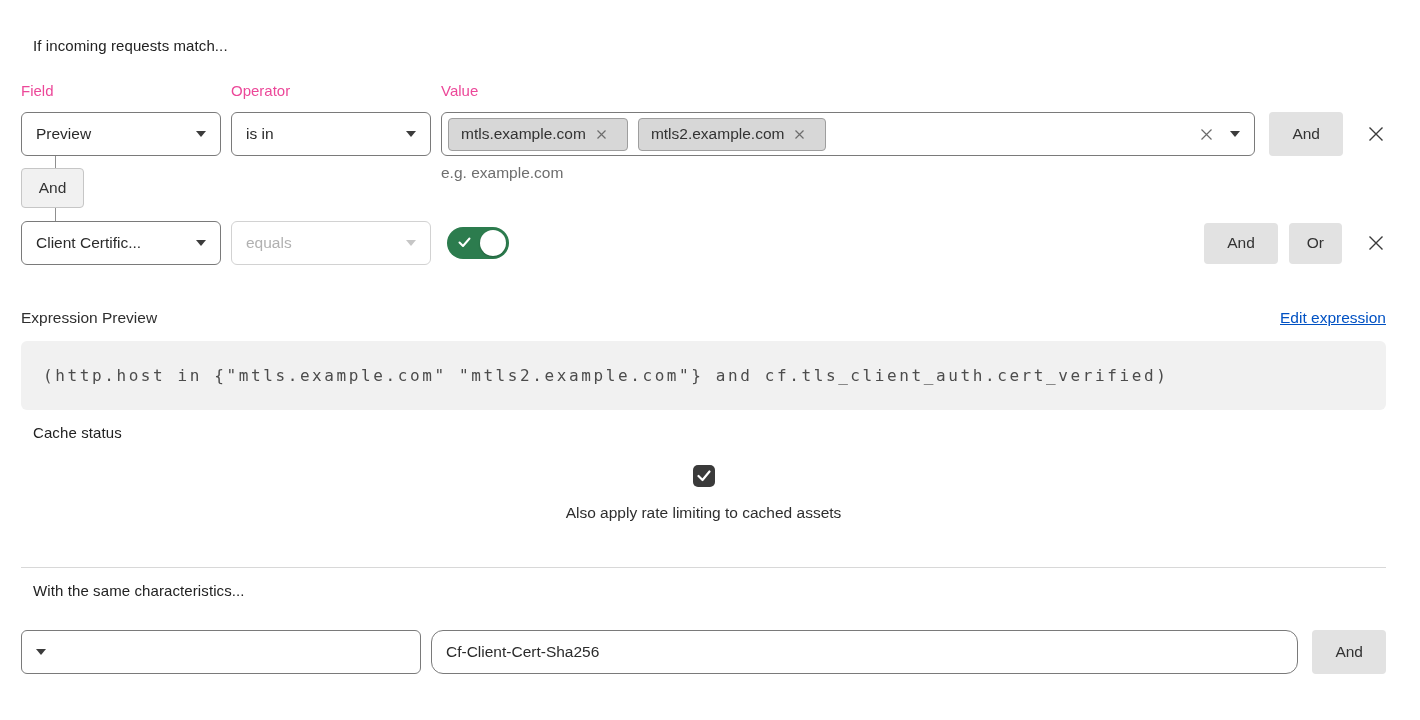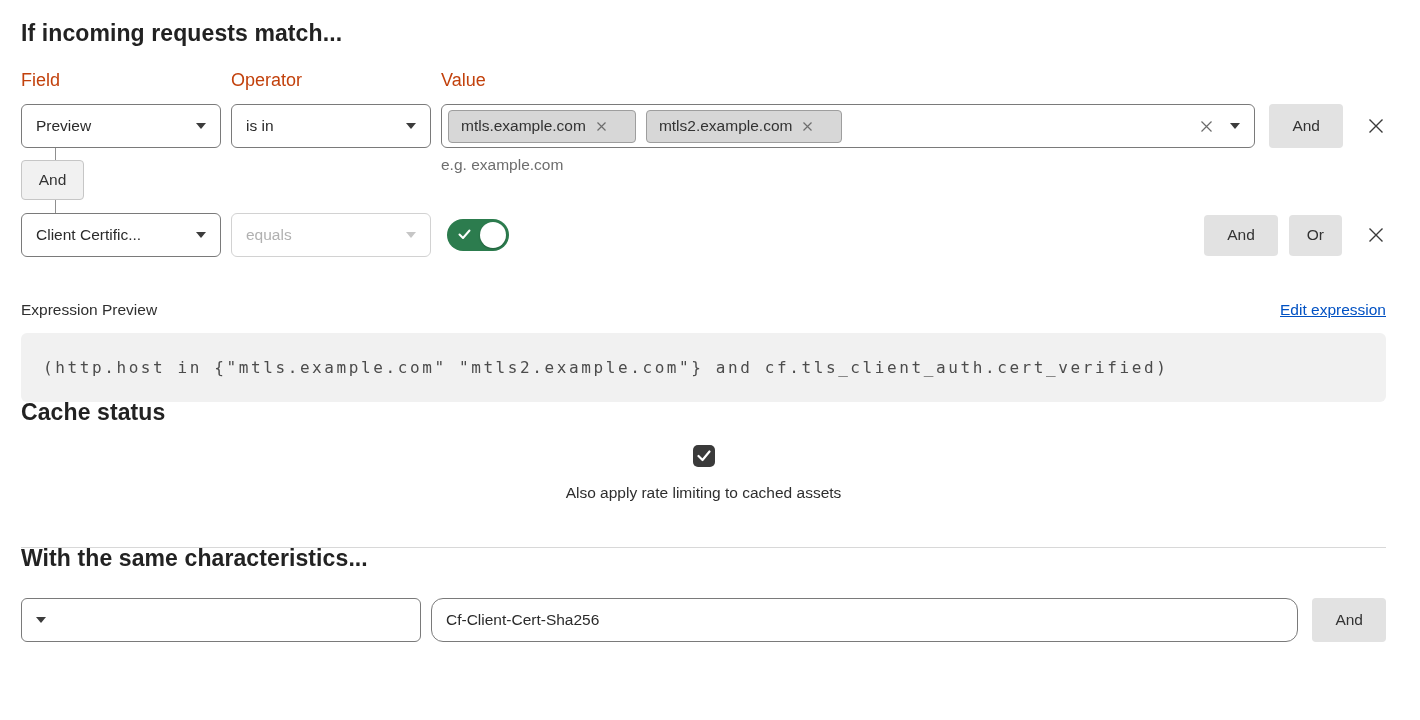--- a/index.html
+++ b/index.html
@@ -16,26 +16,26 @@
   html,body{margin:0;padding:0;background:#fff;}
   body{
     width:1420px;height:720px;
     font-family:"Liberation Sans",sans-serif;
     color:var(--text);
     overflow:hidden;
   }
   .page{padding:23px 34px 26px 21px;}
 
   h2.sec-title{
-    font-size:23px;font-weight:700;color:#222;
-    margin:0;line-height:21px;letter-spacing:.1px;
+    font-size:15px;font-weight:400;color:#222;
+    margin:12px;line-height:21px;letter-spacing:.1px;
   }
 
   .labels-row{display:flex;gap:10px;margin-top:26px;margin-bottom:13px;}
-  .col-label{font-size:18px;color:#c2410c;}
+  .col-label{font-size:15px;color:#ec4899;}
   .w200{width:200px;flex:0 0 200px;}
   .w400{width:400px;flex:0 0 400px;}
 
   .cond-row{display:flex;align-items:center;gap:10px;height:44px;}
 
   .select{
     height:44px;border:1px solid var(--border);border-radius:6px;
     background:#fff;display:flex;align-items:center;
     padding:0 14px;font-size:15.5px;color:#2b2b2b;cursor:pointer;
   }
@@ -48,21 +48,21 @@
   .select.disabled{border-color:#d2d2d2;color:#b1b1b1;cursor:default;}
   .select.disabled .caret{border-top-color:#c6c6c6;}
 
   .value-box{
     flex:1;height:44px;border:1px solid var(--border);border-radius:6px;
     display:flex;align-items:center;gap:10px;padding:0 14px 0 6px;cursor:text;
   }
   .chip{
     display:inline-flex;align-items:center;gap:10px;height:33px;
     background:var(--chip-bg);border:1px solid #9e9e9e;border-radius:4px;
-    padding:0 28px 0 12px;font-size:15.5px;color:#333;white-space:nowrap;
+    padding:0 20px 0 12px;font-size:15.5px;color:#333;white-space:nowrap;
   }
   .chip svg{cursor:pointer;}
   .vb-spacer{flex:1;}
   .icon-btn{display:inline-flex;align-items:center;cursor:pointer;flex:0 0 auto;}
 
   .btn{
     height:44px;background:var(--button-bg);border:none;border-radius:4px;
     font-family:"Liberation Sans",sans-serif;font-size:15.5px;color:#333;
     padding:0 23px;cursor:pointer;flex:0 0 auto;
   }

